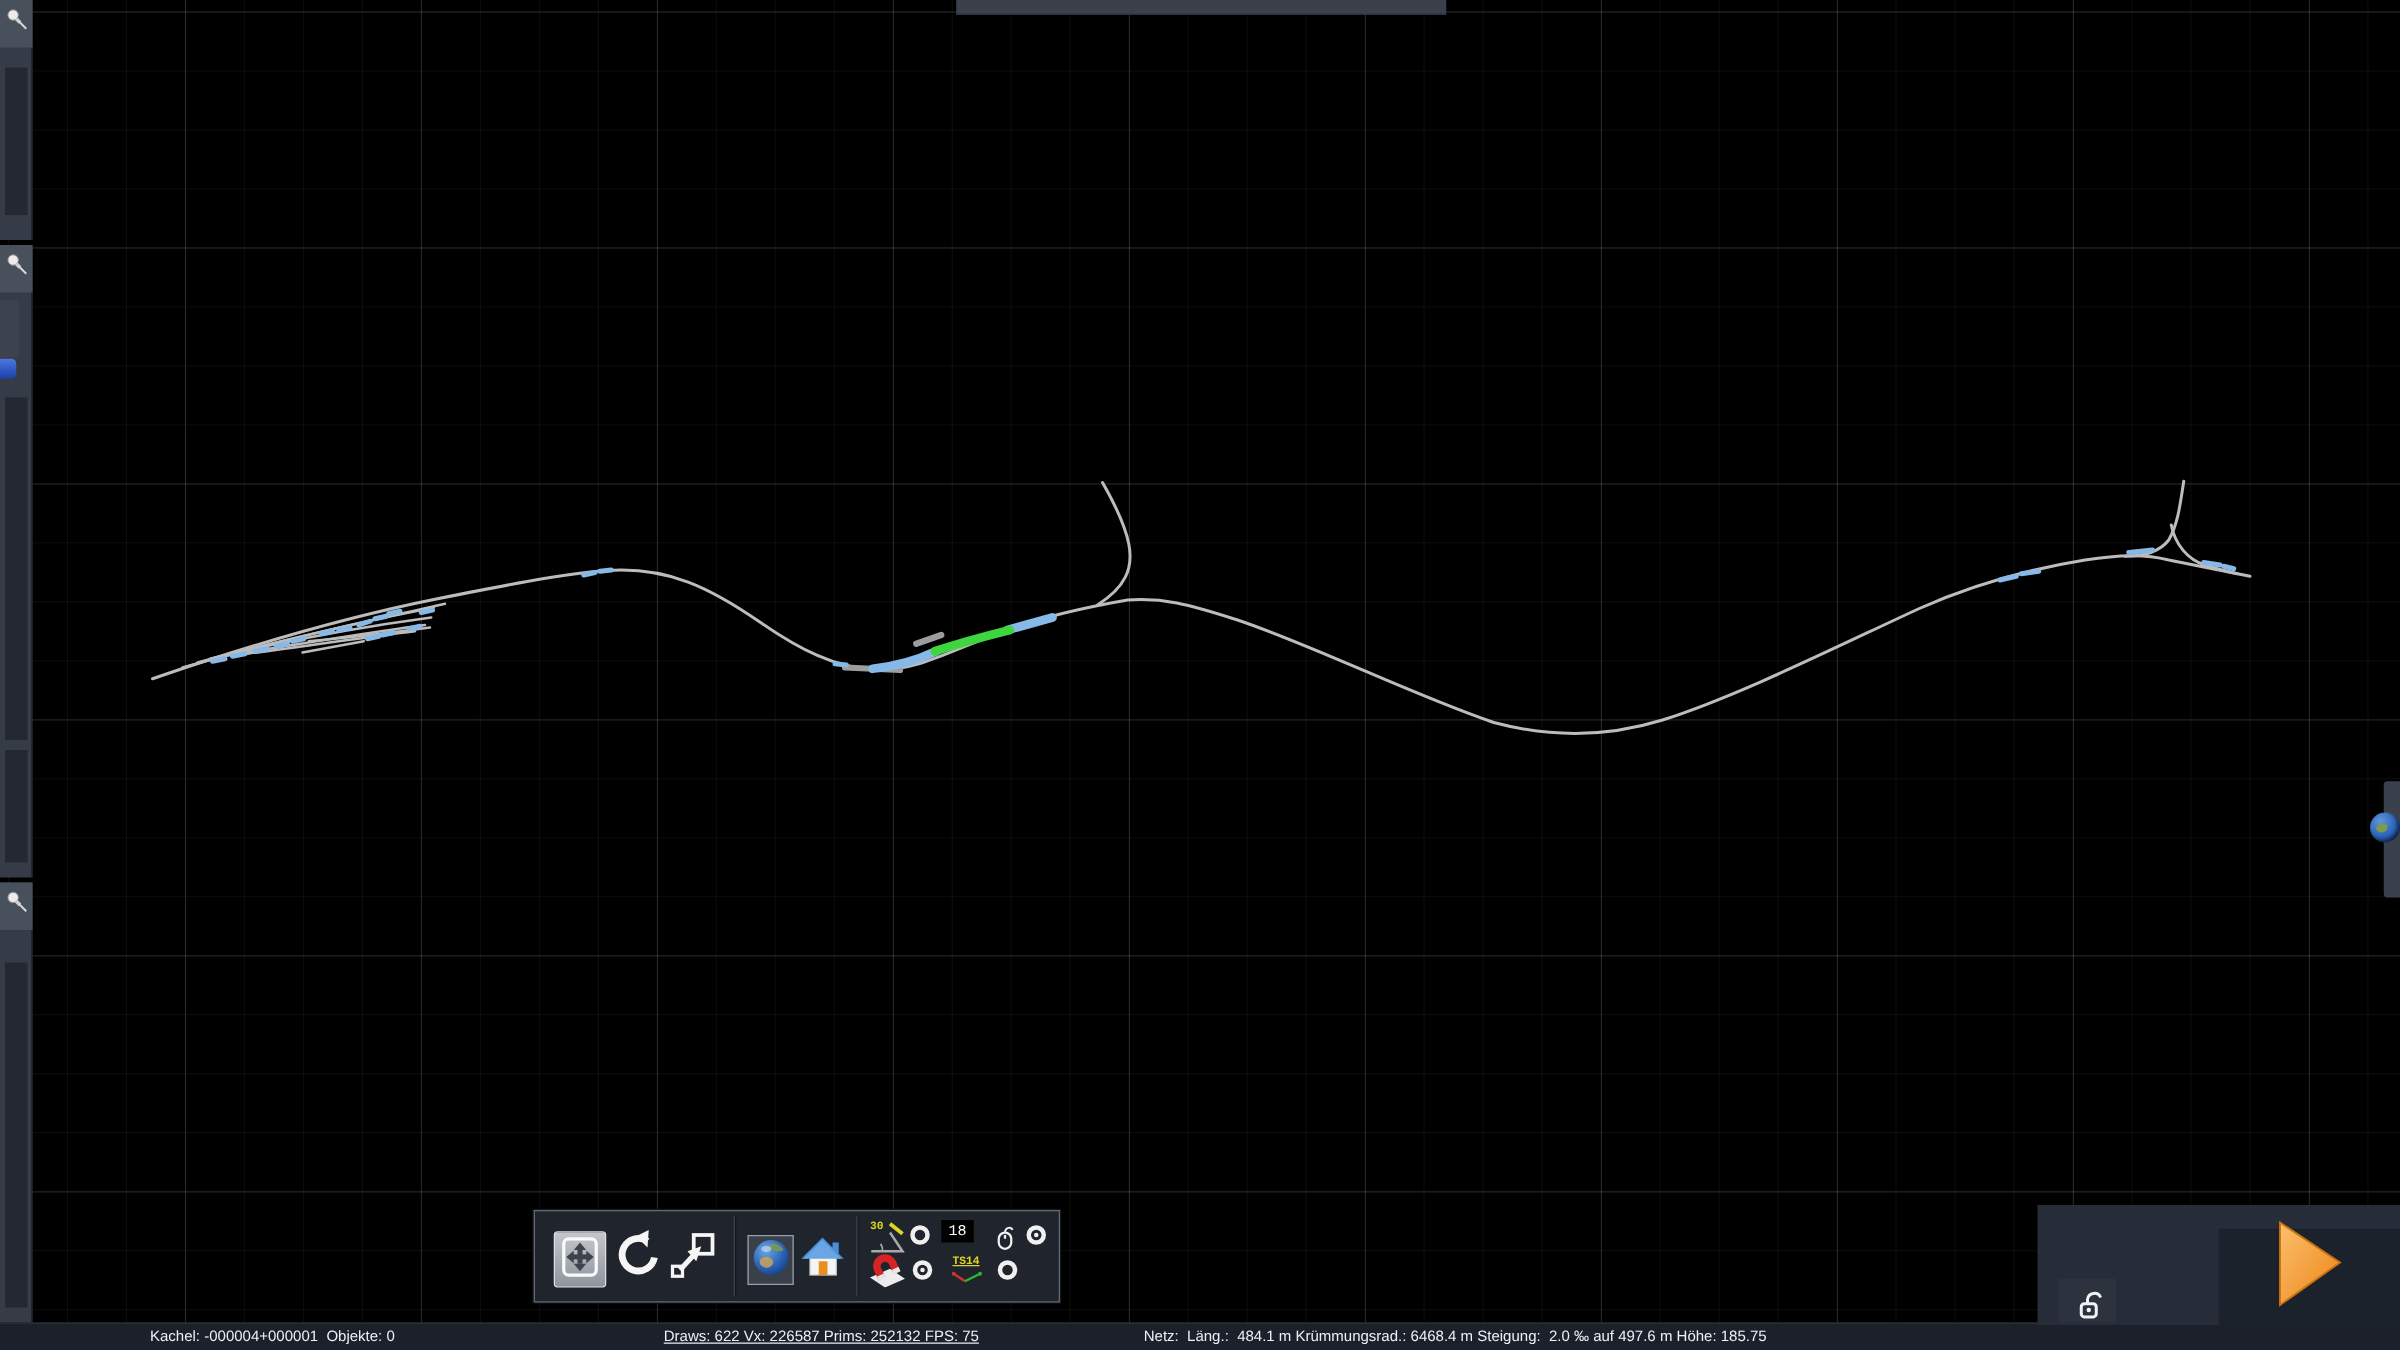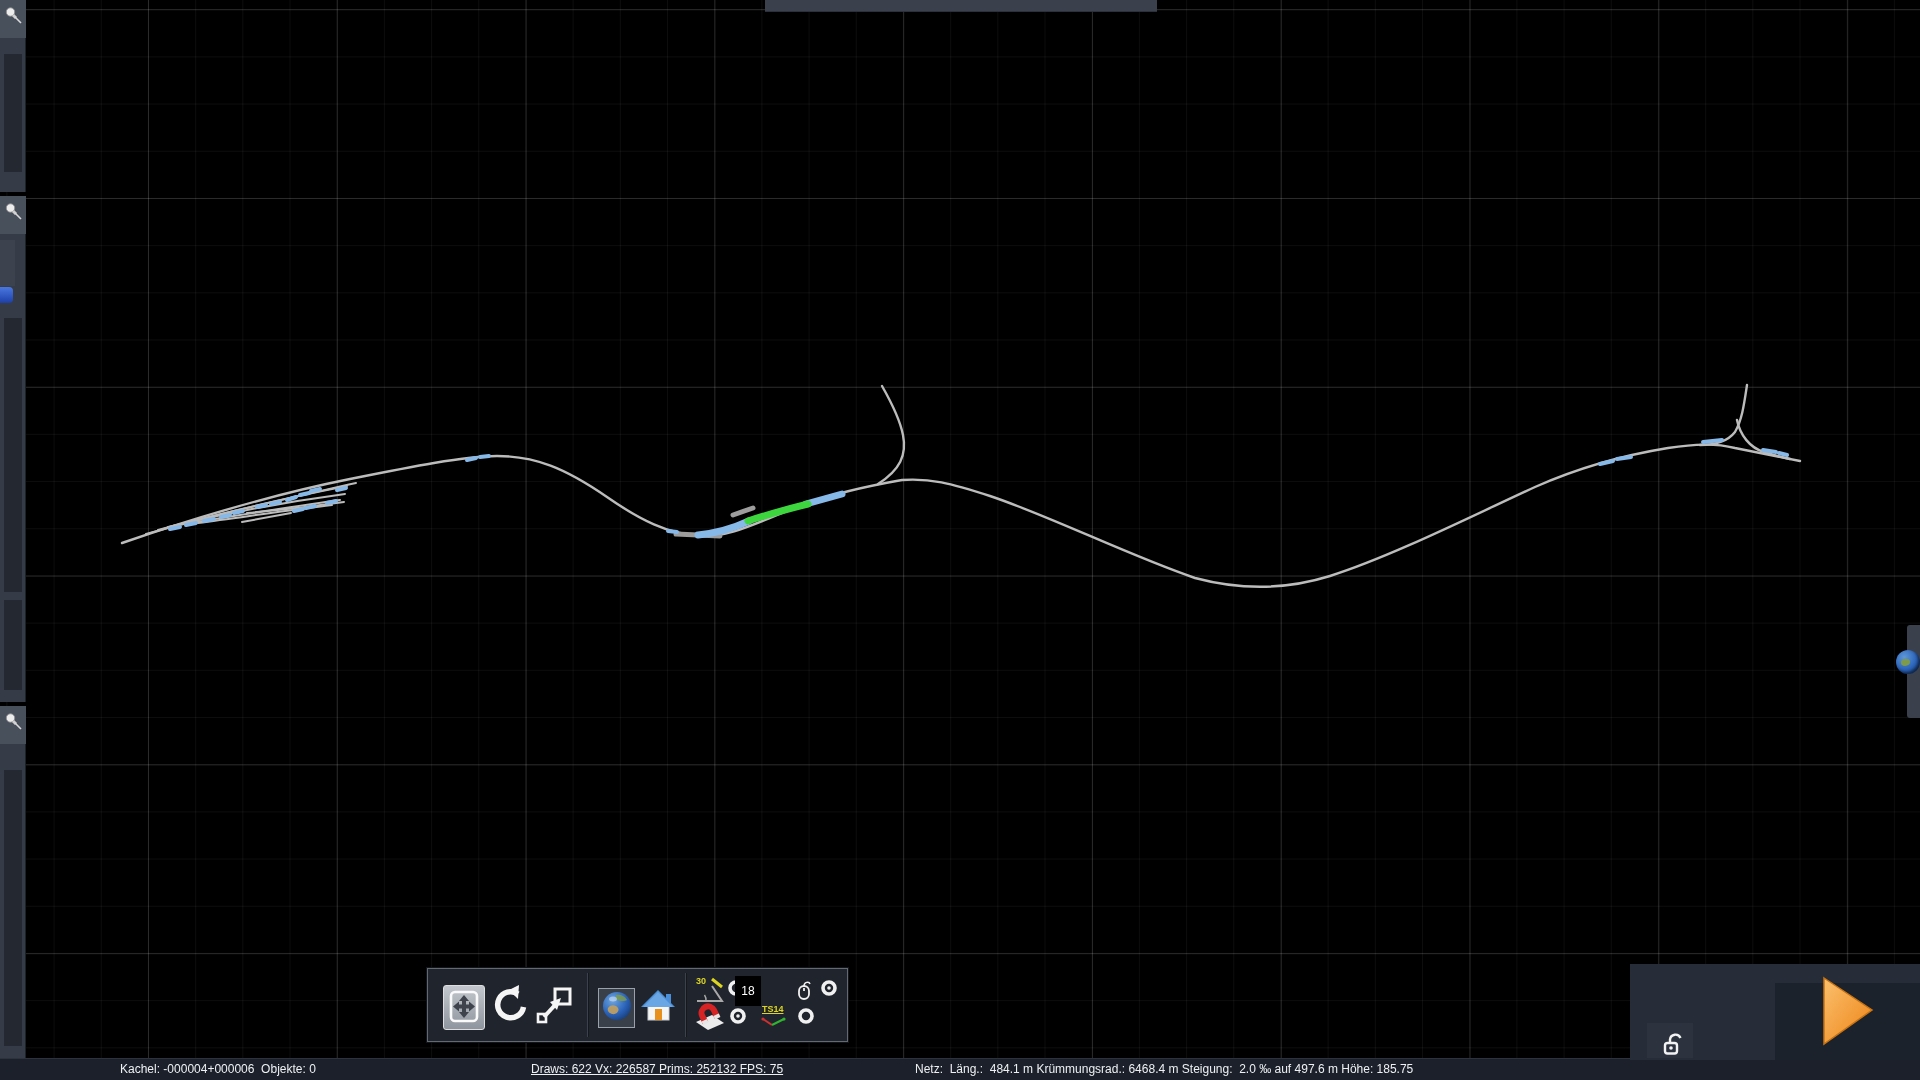--- a/index.html
+++ b/index.html
@@ -38,21 +38,21 @@
   .right-mini { position:absolute; left:1907px; top:625px; width:13px; height:93px;
     background:#3a414c; border-radius:3px 0 0 3px; z-index:5; }
   .right-globe { position:absolute; left:-11px; top:25px; width:24px; height:24px; border-radius:50%;
     background:radial-gradient(circle at 35% 30%, #5f97d8 0%, #2a62b8 55%, #123468 100%);
     box-shadow:inset -2px -2px 3px rgba(0,0,0,.5); }
   .right-globe::after { content:""; position:absolute; left:5px; top:9px; width:9px; height:7px;
     background:#7e9a4b; border-radius:50% 40% 55% 45%; }
 
   
   .toolbar { position:absolute; left:427px; top:968px; width:421px; height:74px;
-    background:#20252d; border:1px solid #636973; box-shadow:0 0 0 1px #111418; z-index:8; }
+    background:#20252d; border:1px solid #636973; box-shadow:0 0 0 1px #111418; z-index:8;font-family:Liberation Mono, monospace; }
   .tb-sep { position:absolute; top:4px; bottom:4px; width:1px; background:#3c424c;
     box-shadow:1px 0 0 #15181d; }
   .tb-btn { position:absolute; display:flex; align-items:center; justify-content:center; cursor:pointer; }
   .tb-btn.selected { background:linear-gradient(#c3c7cd,#8f959e); border:1px solid #dedede; border-radius:3px; }
   .frame-btn { background:#39404a; border:1px solid #9aa1ab; }
   .val-box { position:absolute; background:#000; color:#fff; font-size:12px;
     display:flex; align-items:center; justify-content:center; }
   .yellow-lbl { position:absolute; color:#ddd51f; font-weight:bold; font-size:9px; line-height:9px; }
 
   
@@ -232,21 +232,21 @@
         <line x1="17" y1="2" x2="27" y2="10" stroke="#ddd51f" stroke-width="3"></line>
       </svg>
       <span class="yellow-lbl" style="left:1px; top:0;">30</span>
     </span>
   </div>
   <div class="tb-btn" style="left:299px; top:10px; width:18px; height:18px;">
     <svg width="18" height="18">
         <circle cx="9" cy="9" r="6" fill="none" stroke="#f0f0f0" stroke-width="3.6"></circle>
       </svg>
   </div>
-  <div class="val-box" style="left:307px; top:7px; width:26px; height:30px;">
+  <div class="val-box" style="left:325px; top:7px; width:26px; height:18px;">
     <span>18</span>
   </div>
   <div class="tb-btn" style="left:368px; top:13px; width:16px; height:22px;">
     <span>
       <svg width="16" height="22" viewBox="0 0 16 22">
         <rect x="3" y="6" width="10" height="13" rx="5" fill="none" stroke="#f0f0f0" stroke-width="1.8"></rect>
         <line x1="8" y1="8" x2="8" y2="11" stroke="#f0f0f0" stroke-width="1.8"></line>
         <path d="M8 6 C8 2 13 1 14 4" fill="none" stroke="#f0f0f0" stroke-width="1.5"></path>
       </svg>
     </span>
@@ -313,16 +313,16 @@
               <stop offset="1" stop-color="#ed8316"></stop>
           </linearGradient>
         </defs>
         <polygon points="2,2 50,34 2,68" fill="url(#playGrad)" stroke="#c97310" stroke-width="1.5"></polygon>
       </svg>
     </span>
   </div>
 </div>
 
 <div class="statusbar">
-  <span style="left:120px;">Kachel: -000004+000006  Objekte: 0</span>
+  <span style="left:120px;">Kachel: -000004+000001  Objekte: 0</span>
   <span style="left:531px;text-decoration:underline;">Draws: 622 Vx: 226587 Prims: 252132 FPS: 75</span>
   <span style="left:915px;">Netz:  Läng.:  484.1 m Krümmungsrad.: 6468.4 m Steigung:  2.0 ‰ auf 497.6 m Höhe: 185.75</span>
 </div>
 
 </body></html>

